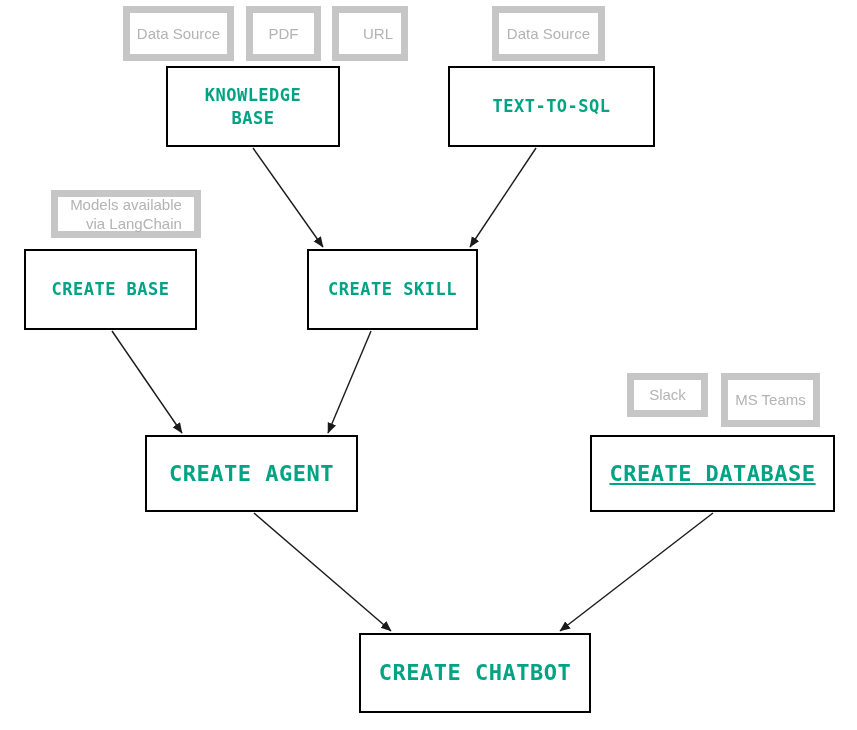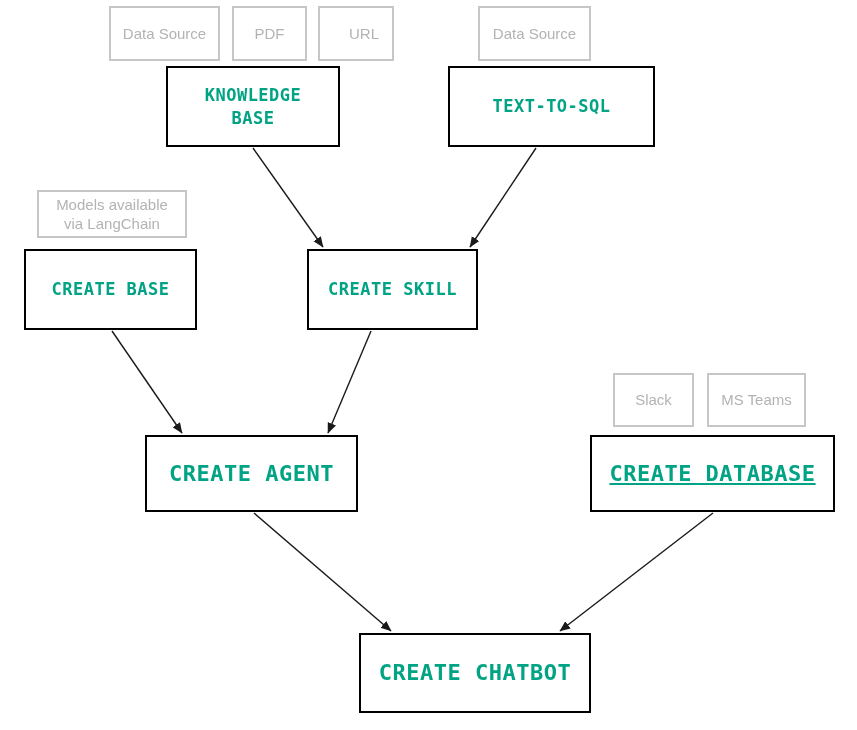--- a/index.html
+++ b/index.html
@@ -35,32 +35,33 @@
     align-items: center;
     justify-content: center;
     text-align: center;
     line-height: 1.35;
     letter-spacing: 0.5px;
     z-index: 2;
   }
   .tag {
     position: absolute;
     box-sizing: border-box;
-    border: 2px solid #14532d;
+    border: 7px solid #14532d;
     background: #ffffff;
     color: #b3b3b3;
     font-family: "Liberation Sans", sans-serif;
     font-size: 15px;
     font-weight: normal;
     display: flex;
     align-items: center;
     justify-content: center;
-    text-align: center;
+    text-align: right;
     line-height: 1.3;
     z-index: 1;
+    margin-left: 14px;
   }
 </style>
 </head>
 <body>
 
 <div id="canvas">
 
   <svg class="edges" viewBox="0 0 857 730" xmlns="http://www.w3.org/2000/svg">
     <defs>
       <marker id="arrowhead" markerWidth="9" markerHeight="9" refX="7.2" refY="3.2" orient="auto" markerUnits="strokeWidth">
@@ -87,21 +88,21 @@
       <div class="tag" style="left: 318px; top: 6px; width: 76px; height: 55px; font-size: 15px; border-color: rgb(198, 198, 198); color: rgb(179, 179, 179); padding-left: 16px;">
         <span style="white-space: pre-line;">URL</span>
       </div>
       <div class="tag" style="left: 478px; top: 6px; width: 113px; height: 55px; font-size: 15px; border-color: rgb(198, 198, 198); color: rgb(179, 179, 179);">
         <span style="white-space: pre-line;">Data Source</span>
       </div>
       <div class="tag" style="left: 37px; top: 190px; width: 150px; height: 48px; font-size: 15px; border-color: rgb(198, 198, 198); color: rgb(179, 179, 179);">
         <span style="white-space: pre-line;">Models available
 via LangChain</span>
       </div>
-      <div class="tag" style="left: 613px; top: 373px; width: 81px; height: 54px; font-size: 15px; border-color: rgb(198, 198, 198); color: rgb(179, 179, 179);">
+      <div class="tag" style="left: 613px; top: 373px; width: 81px; height: 44px; font-size: 15px; border-color: rgb(198, 198, 198); color: rgb(179, 179, 179);">
         <span style="white-space: pre-line;">Slack</span>
       </div>
       <div class="tag" style="left: 707px; top: 373px; width: 99px; height: 54px; font-size: 15px; border-color: rgb(198, 198, 198); color: rgb(179, 179, 179);">
         <span style="white-space: pre-line;">MS Teams</span>
       </div>
     </div>
   <div id="node-layer">
       <div class="node" style="left: 166px; top: 66px; width: 174px; height: 81px; font-size: 17px; border-color: rgb(0, 0, 0); color: rgb(0, 163, 131);">
         <span style="white-space: pre-line;">KNOWLEDGE
 BASE</span>

